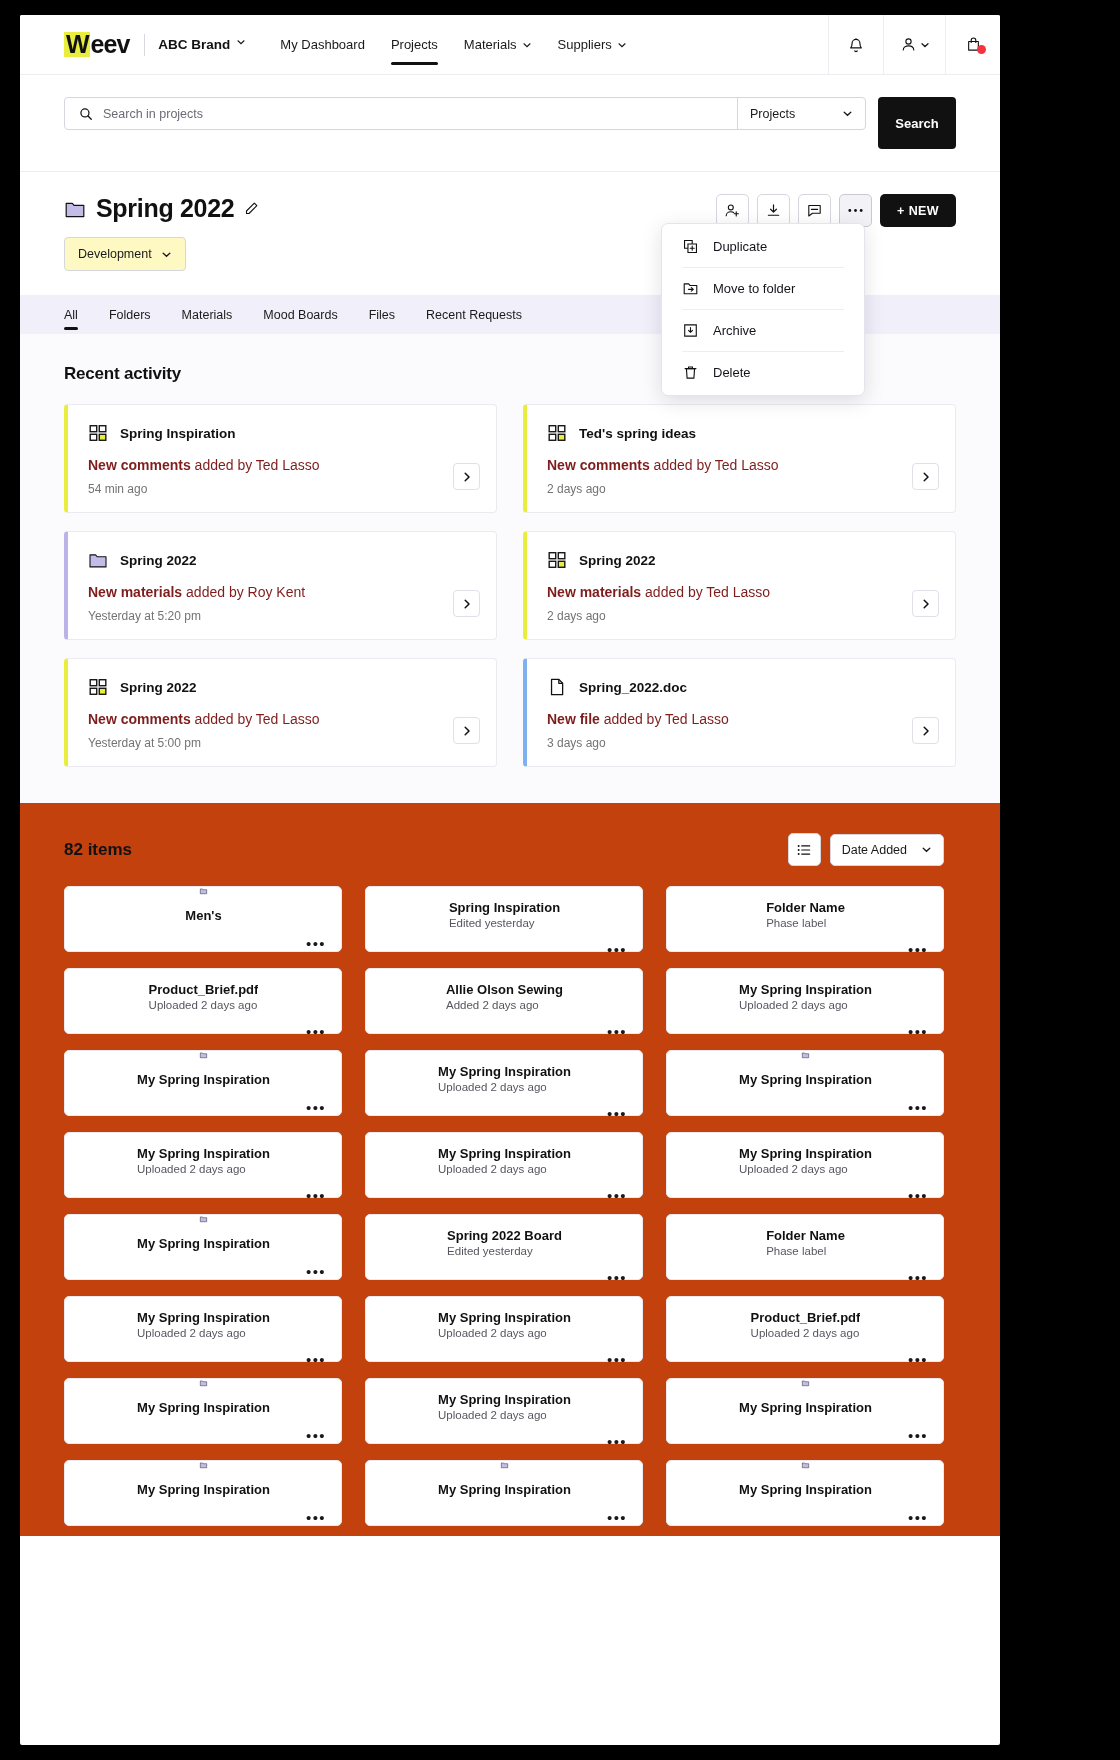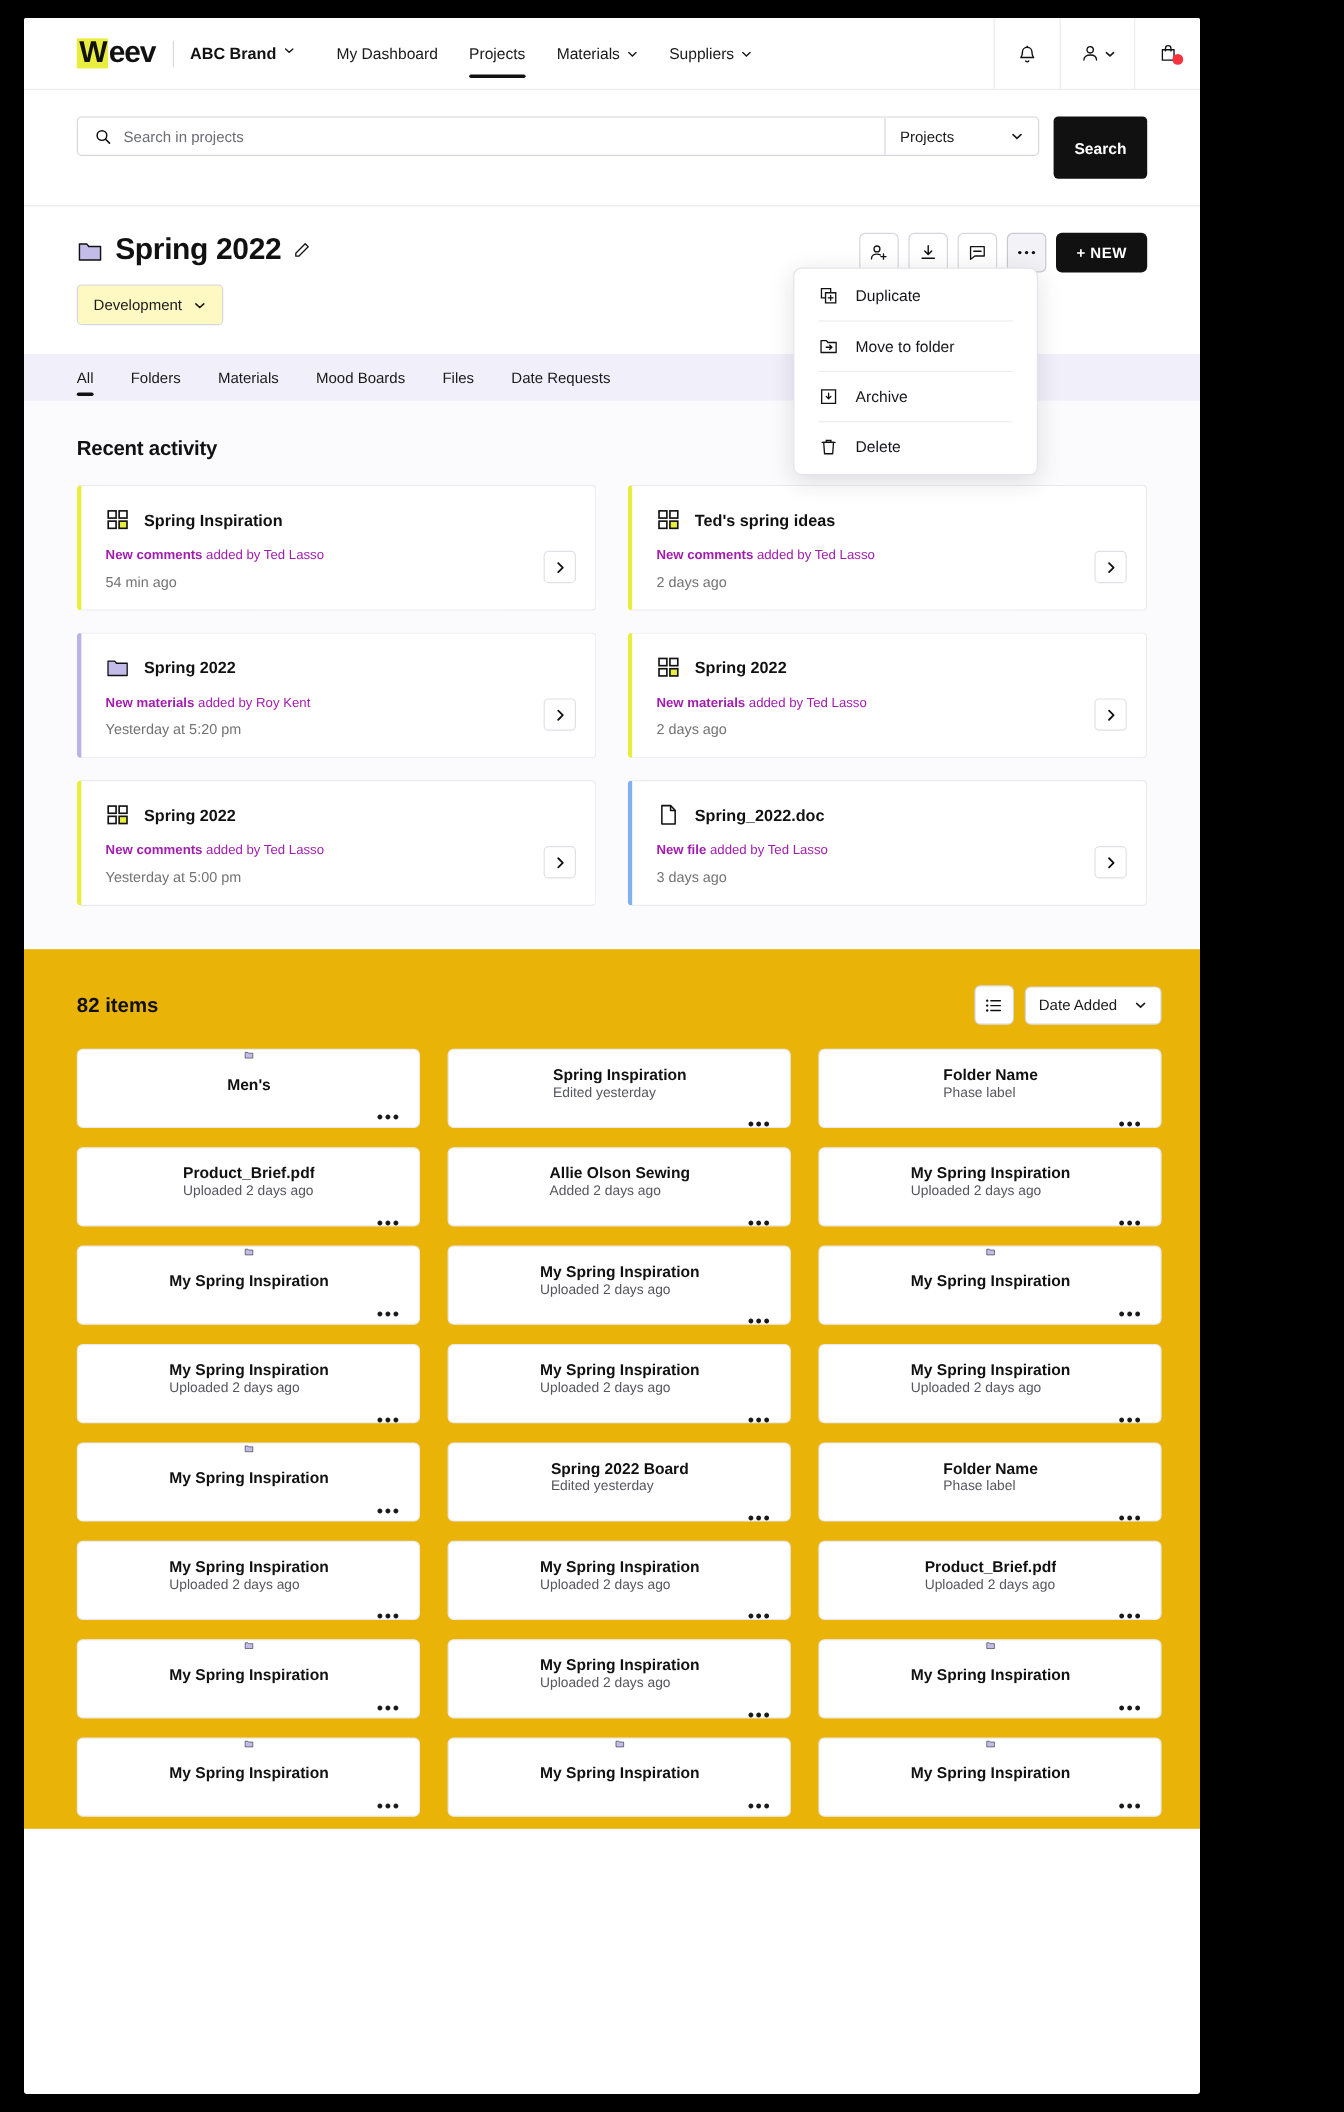--- a/index.html
+++ b/index.html
@@ -117,30 +117,30 @@
   .act-grid { display:grid; grid-template-columns: 1fr 1fr; gap: 18px 26px; }
   .act-card {
     background:#fff; border:1px solid #eaeaf0; border-left-width:4px; border-radius:4px;
     padding: 18px 18px 16px 20px; position:relative; min-height:102px; cursor:pointer;
   }
   .act-card.yellow { border-left-color:#e9ee3e; }
   .act-card.purple { border-left-color:#b9b3e8; }
   .act-card.blue   { border-left-color:#7eb1ee; }
   .act-head { display:flex; align-items:center; gap:12px; margin-bottom:14px; }
   .act-name { font-size:13.5px; font-weight:800; color:#111; }
-  .act-desc { font-size:11px; color:#a21caf; margin-bottom:9px; }
+  .act-desc { font-size:14px; color:#7f1d1d; margin-bottom:9px; }
   .act-desc b { font-weight:800; }
   .act-time { font-size:12px; color:#737373; }
   .act-arrow {
     position:absolute; right:16px; bottom:22px; width:27px; height:27px; border:1px solid #e0e0e8;
     border-radius:4px; background:#fff; display:flex; align-items:center; justify-content:center; cursor:pointer;
   }
 
   
-  .items { padding: 30px 32px 10px 44px; background:#eab308; }
+  .items { padding: 30px 56px 10px 44px; background:#c2410c; }
   .items-head { display:flex; align-items:center; margin-bottom:20px; }
   .items-count { font-size:17px; font-weight:800; color:#111; }
   .items-tools { margin-left:auto; display:flex; align-items:center; gap:9px; }
   .sort-select {
     height:32px; min-width:108px; border:1px solid #d6d6de; border-radius:5px; background:#fff;
     display:flex; align-items:center; justify-content:space-between; gap:14px; padding:0 11px;
     font-size:12.5px; color:#1a1a1a; cursor:pointer;
   }
   .item-grid { display:grid; grid-template-columns: repeat(3, 1fr); gap:16px 23px; }
   .item-card {
@@ -338,21 +338,21 @@
     <div class="tab">
         <span>Materials</span>
       </div>
     <div class="tab">
         <span>Mood Boards</span>
       </div>
     <div class="tab">
         <span>Files</span>
       </div>
     <div class="tab">
-        <span>Date Requests</span>
+        <span>Recent Requests</span>
       </div>
   </div>
 
   <div class="recent">
     <div class="sec-title">Recent activity</div>
     <div class="act-grid" id="act-grid">
         <div class="act-card yellow">
           <div class="act-head">
             <svg width="20" height="20" viewBox="0 0 22 22">
               <rect x="2.4" y="3" width="7.2" height="6.6" fill="none" stroke="#111" stroke-width="1.5"></rect>

